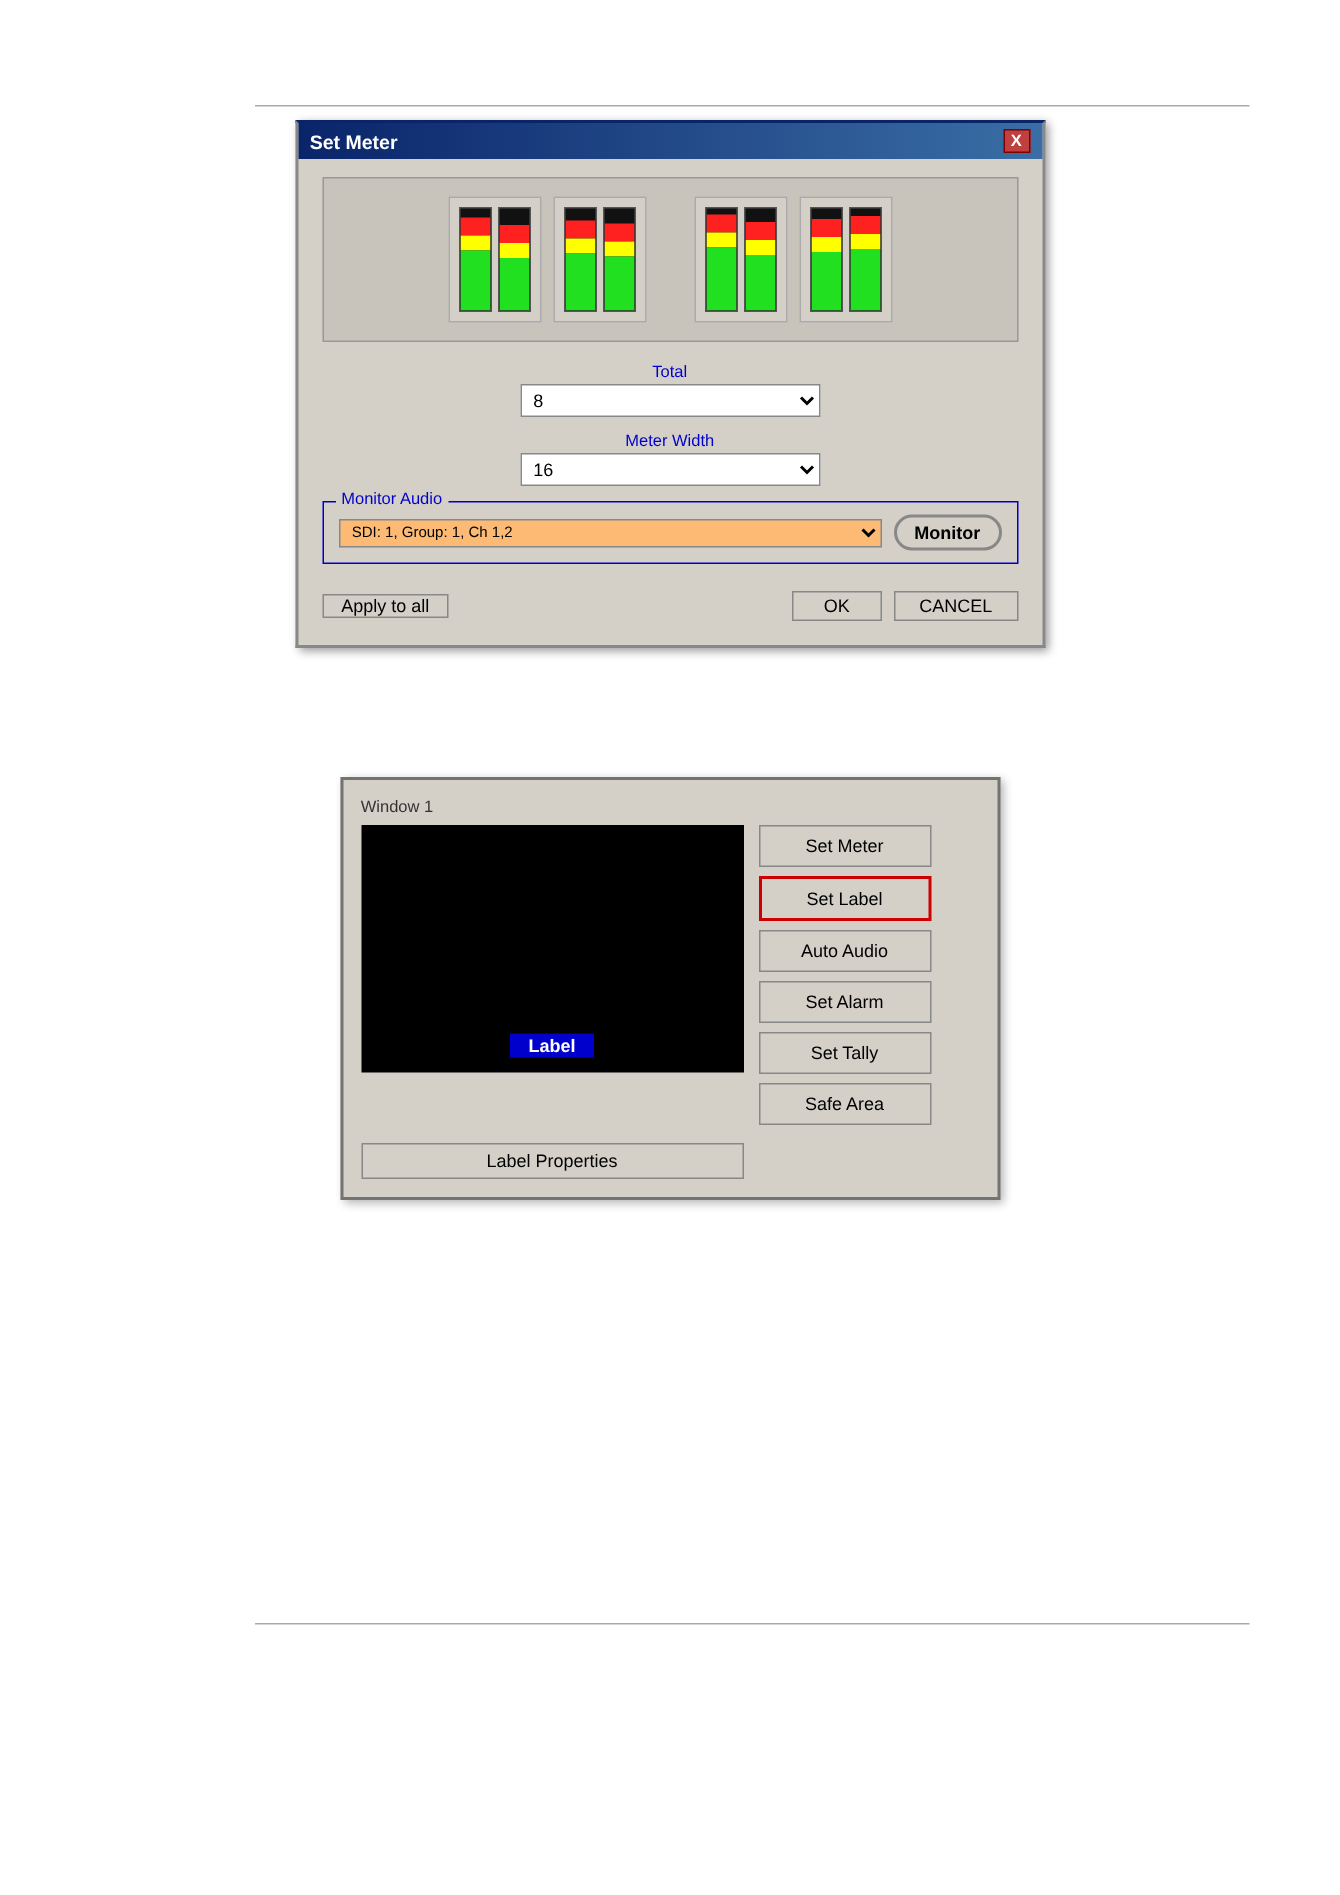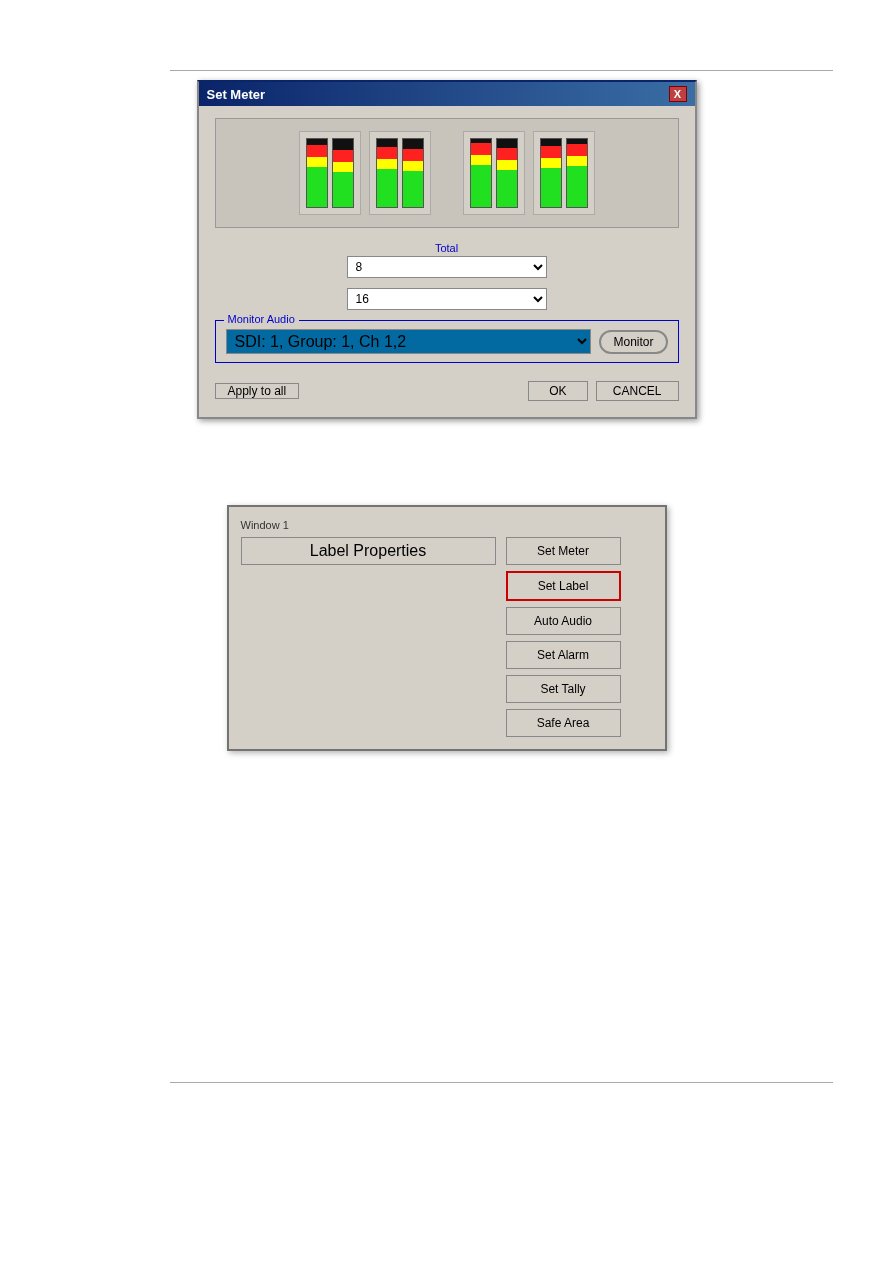--- a/index.html
+++ b/index.html
@@ -165,33 +165,33 @@
 
     .monitor-audio-row {
       display: flex;
       align-items: center;
       gap: 8px;
     }
 
     .monitor-select {
       flex: 1;
       padding: 2px 4px;
-      font-size: 16px;
-      background: #0369a1;
+      font-size: 10px;
+      background: #fdba74;
       border: 1px solid #888;
     }
 
     .monitor-btn {
       padding: 3px 12px;
       font-size: 12px;
       background: #d4d0c8;
       border: 2px solid #888;
       border-radius: 12px;
       cursor: pointer;
-      font-weight: normal;
+      font-weight: bold;
     }
 
     
     .dialog-footer {
       display: flex;
       justify-content: space-between;
       align-items: center;
       padding-top: 4px;
     }
 
@@ -261,25 +261,26 @@
       background: #0000cc;
       color: #fff;
       font-size: 12px;
       font-weight: bold;
       padding: 1px 12px;
     }
 
     .label-properties-btn {
       width: 100%;
       padding: 4px;
-      font-size: 16px;
+      font-size: 12px;
       background: #d4d0c8;
       border: 1px solid #888;
       cursor: pointer;
       text-align: center;
+      margin-top: 41px;
     }
 
     .window1-buttons {
       display: flex;
       flex-direction: column;
       gap: 6px;
       width: 115px;
     }
 
     .w1-btn {
@@ -379,20 +380,21 @@
         <select class="field-select">
           <option>8</option>
           <option>4</option>
           <option>6</option>
           <option>10</option>
           <option>12</option>
         </select>
       </div>
 
       <div class="field-group" style="text-align:center;">
+        <div class="field-label">Meter Width</div>
         <select class="field-select">
           <option>16</option>
           <option>8</option>
           <option>12</option>
           <option>20</option>
           <option>24</option>
         </select>
       </div>
 
       <div class="monitor-audio-section">
@@ -413,20 +415,23 @@
         </div>
       </div>
 
     </div>
   </div>
 
   <div class="dialog-window1">
     <div class="window1-label">Window 1</div>
     <div class="window1-content">
       <div class="preview-area">
+        <div class="black-preview">
+          <span class="label-tag">Label</span>
+        </div>
         <button class="label-properties-btn">Label Properties</button>
       </div>
       <div class="window1-buttons">
         <button class="w1-btn">Set Meter</button>
         <button class="w1-btn w1-btn-highlighted">Set Label</button>
         <button class="w1-btn">Auto Audio</button>
         <button class="w1-btn">Set Alarm</button>
         <button class="w1-btn">Set Tally</button>
         <button class="w1-btn">Safe Area</button>
       </div>

